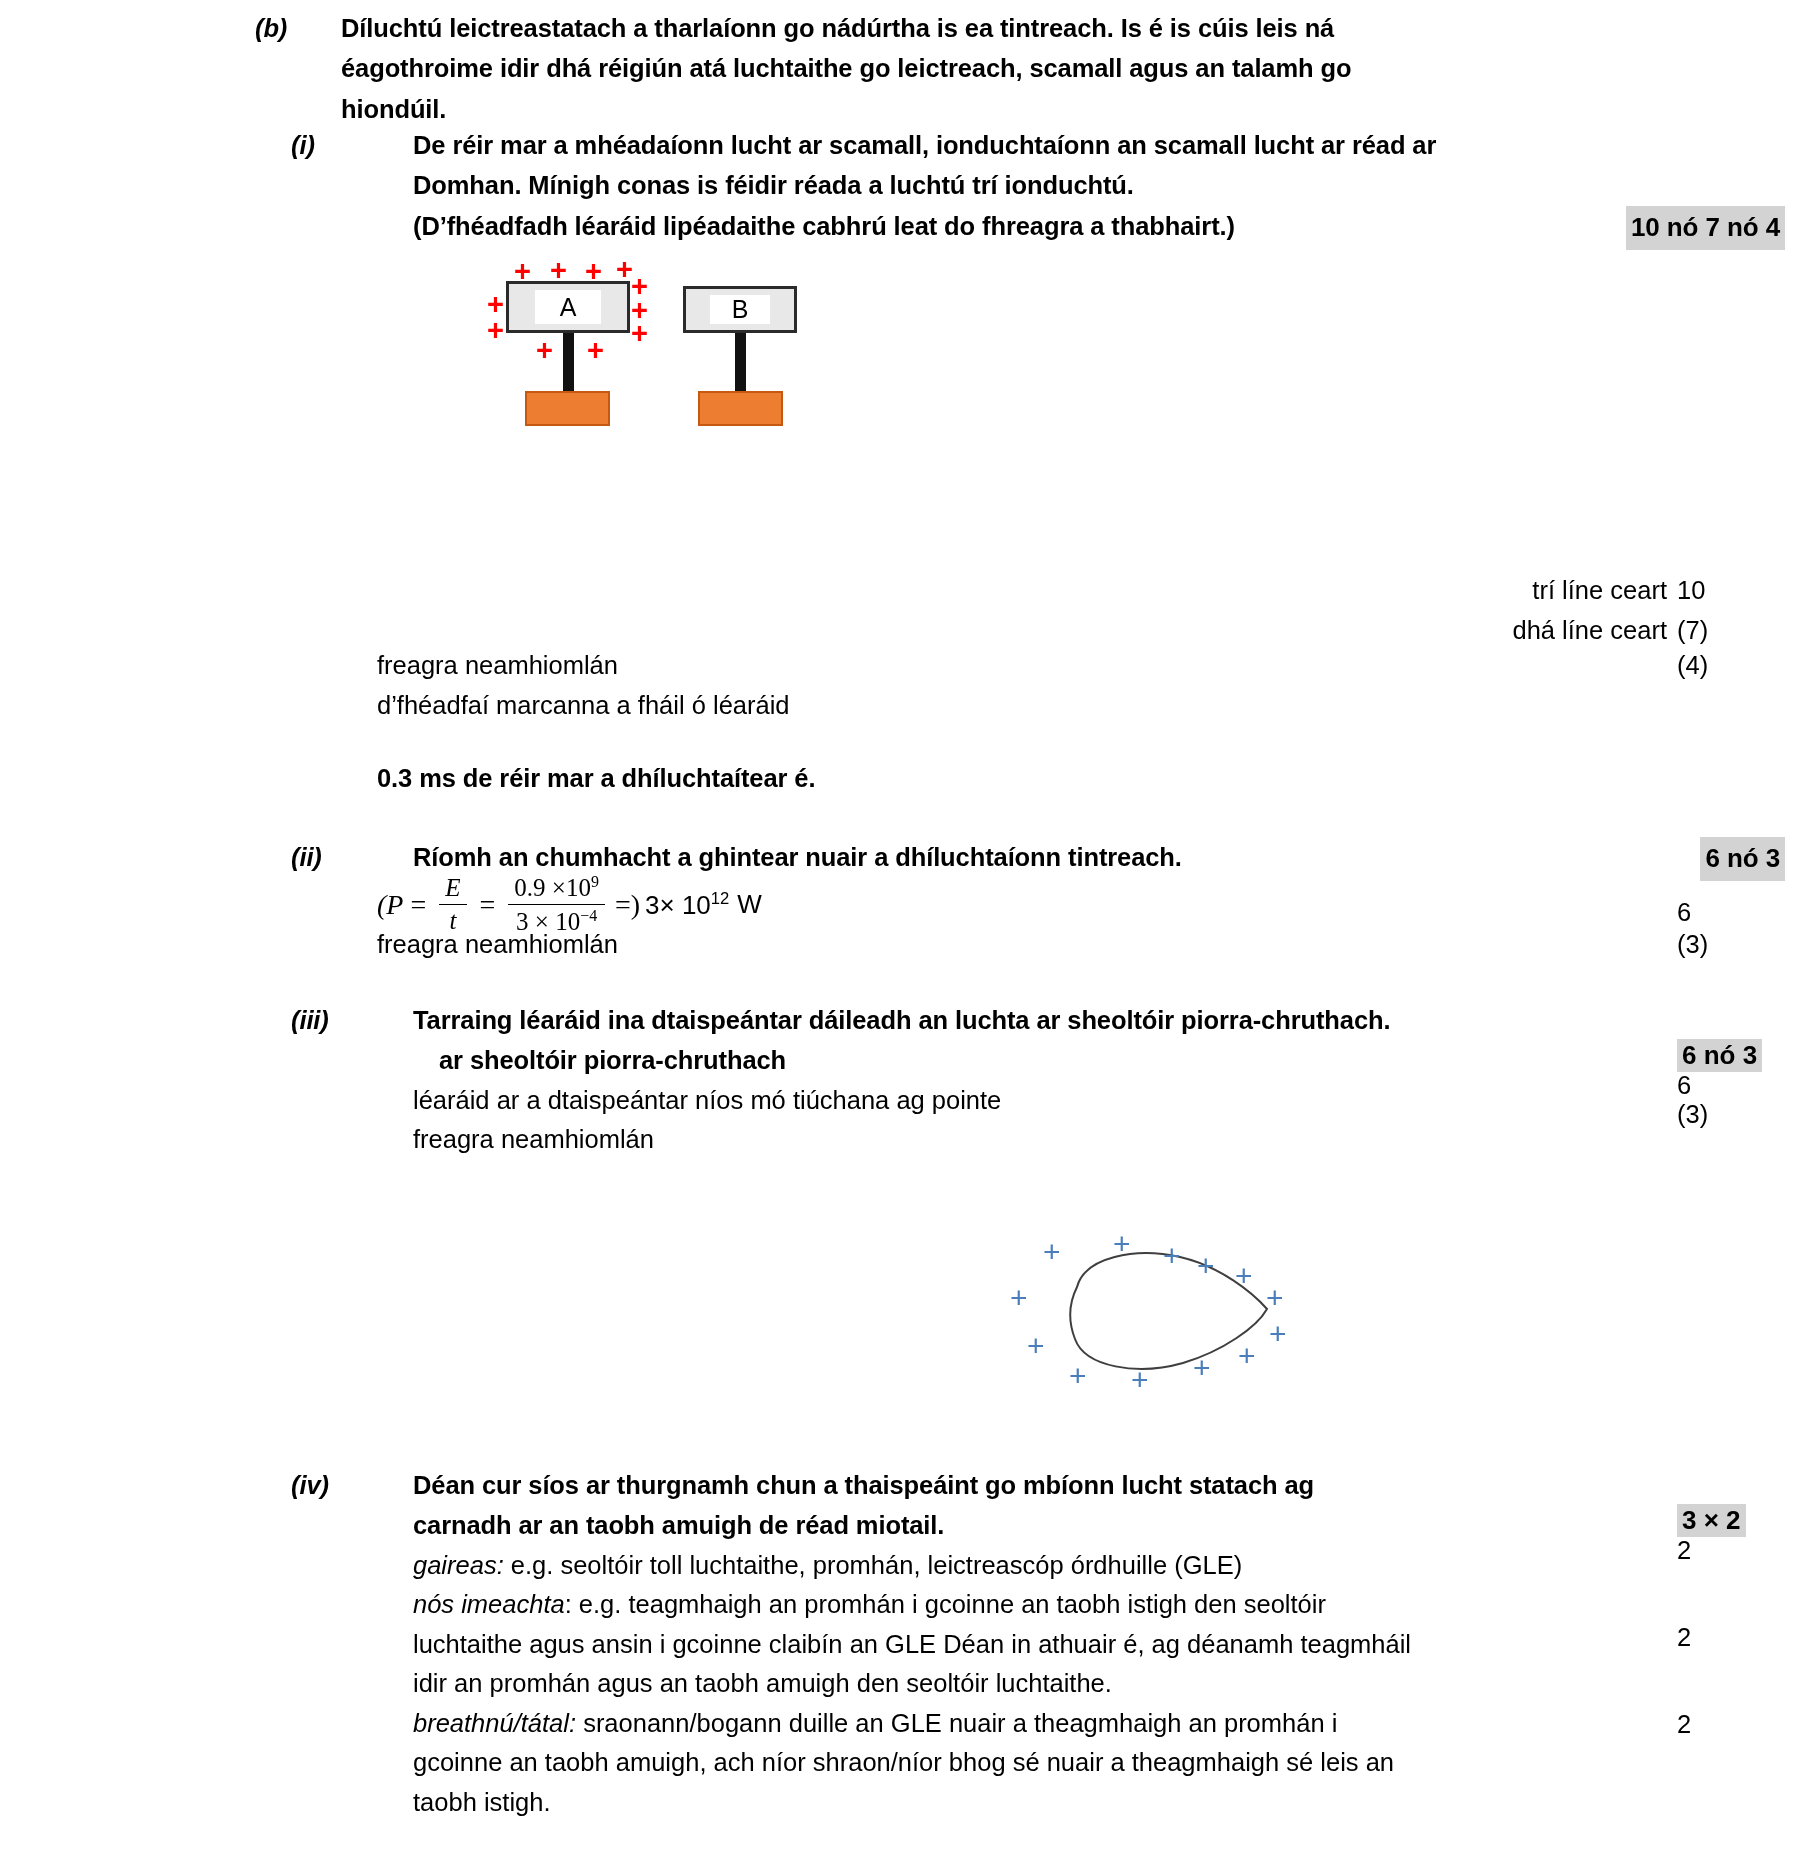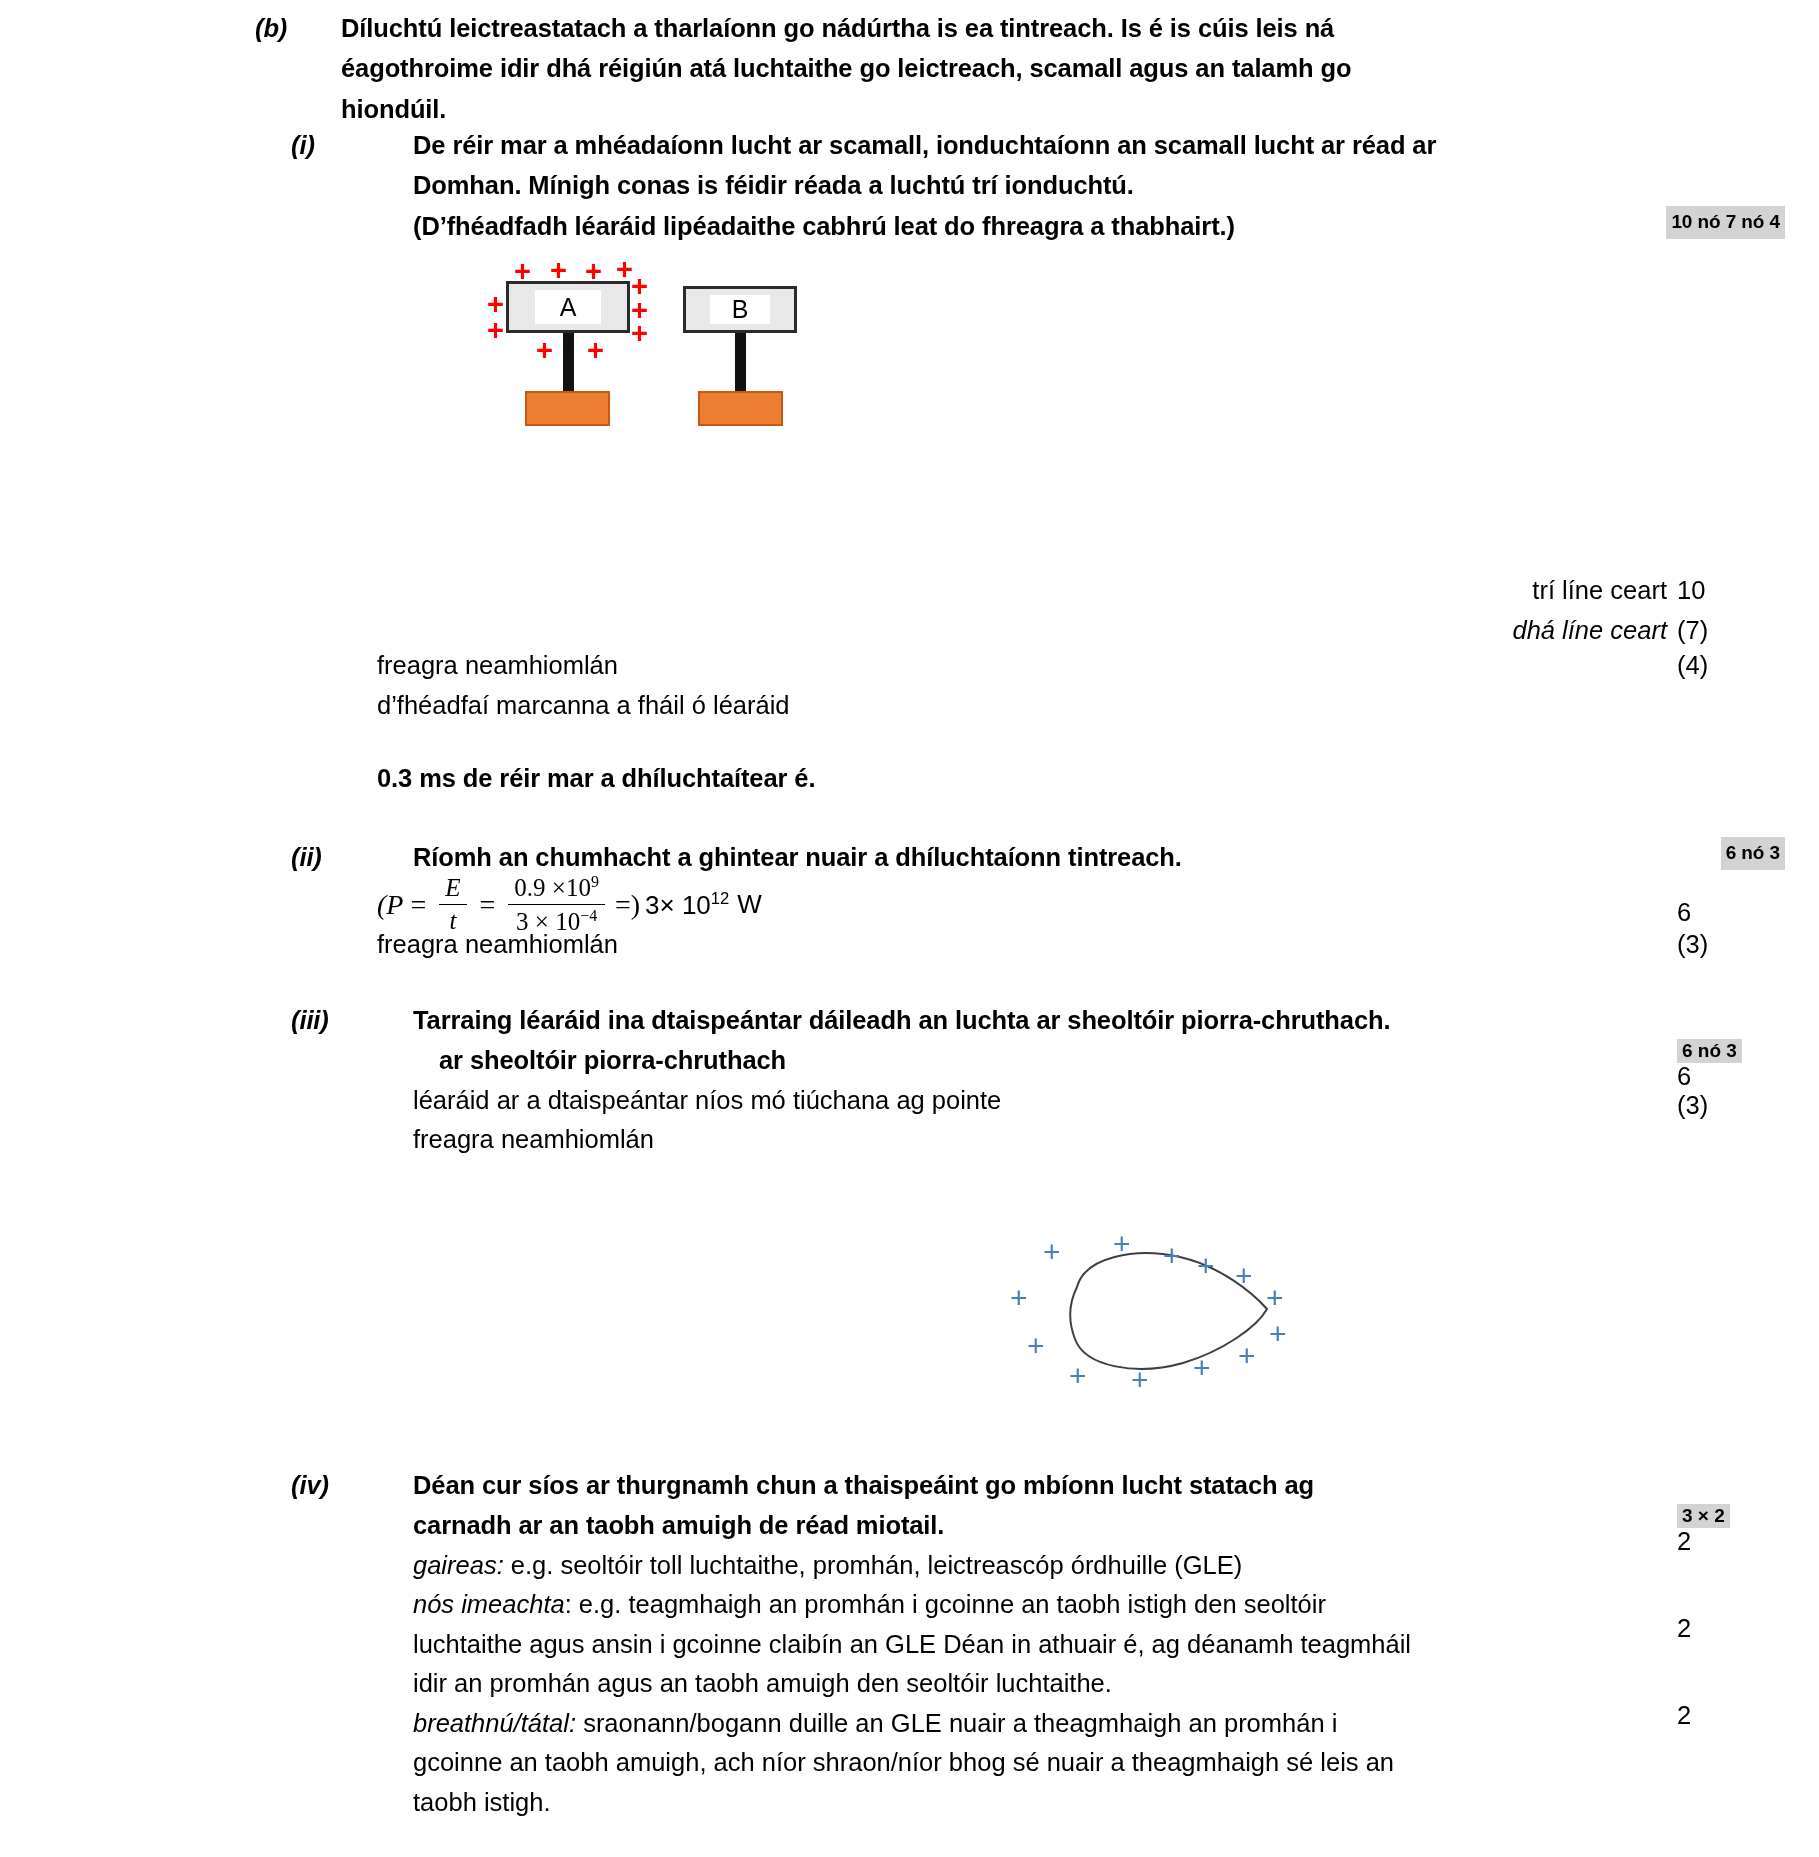--- a/index.html
+++ b/index.html
@@ -56,21 +56,21 @@
     line-height: 1.58;
     letter-spacing: -0.1px;
   }
   .plain-text {
     font-size: 25.5px;
     line-height: 1.55;
   }
   .mark-hl {
     background: #d3d3d3;
     font-weight: bold;
-    font-size: 19px;
+    font-size: 26px;
     padding: 1px 5px 2px 5px;
   }
   .mark-plain {
     font-size: 25.5px;
   }
 
   
   .block {
     position: absolute;
     left: 0;
@@ -245,21 +245,21 @@
     </div>
   </div>
 
   <div class="block" style="top:571px;">
     <div class="row">
       <div class="col-label"><span class="lbl"></span></div>
       <div class="col-body plain-text" style="padding-left:36px;">
         <div style="display:flex;">
           <span style="flex:1 1 auto; text-align:right; padding-right:0;">trí líne ceart</span>
         </div>
-        <div style="display:flex;font-style:italic;">
+        <div style="display:flex;">
           <span style="flex:1 1 auto; text-align:right; padding-right:0;">dhá líne ceart</span>
         </div>
       </div>
       <div class="col-marks plain-text">
         <div>10</div>
         <div>(7)</div>
       </div>
     </div>
   </div>
 

